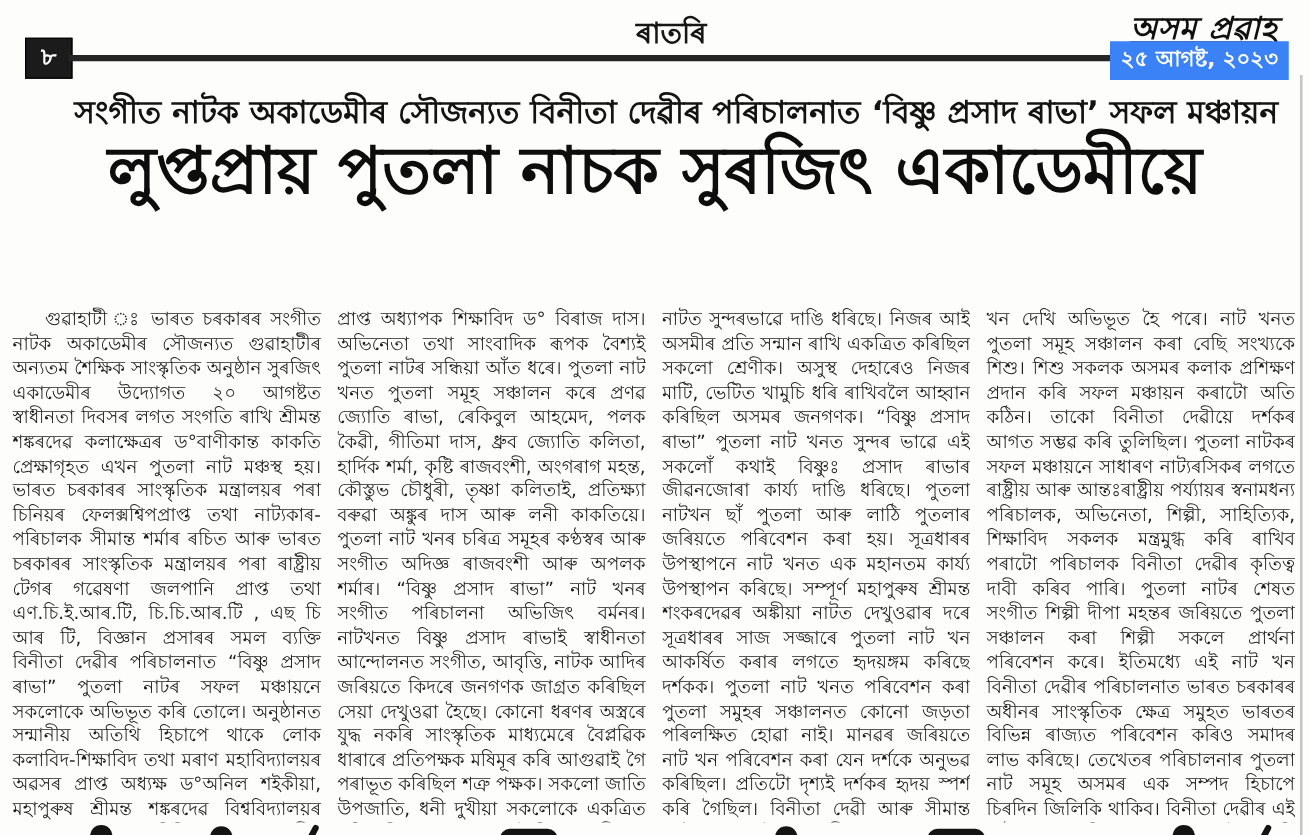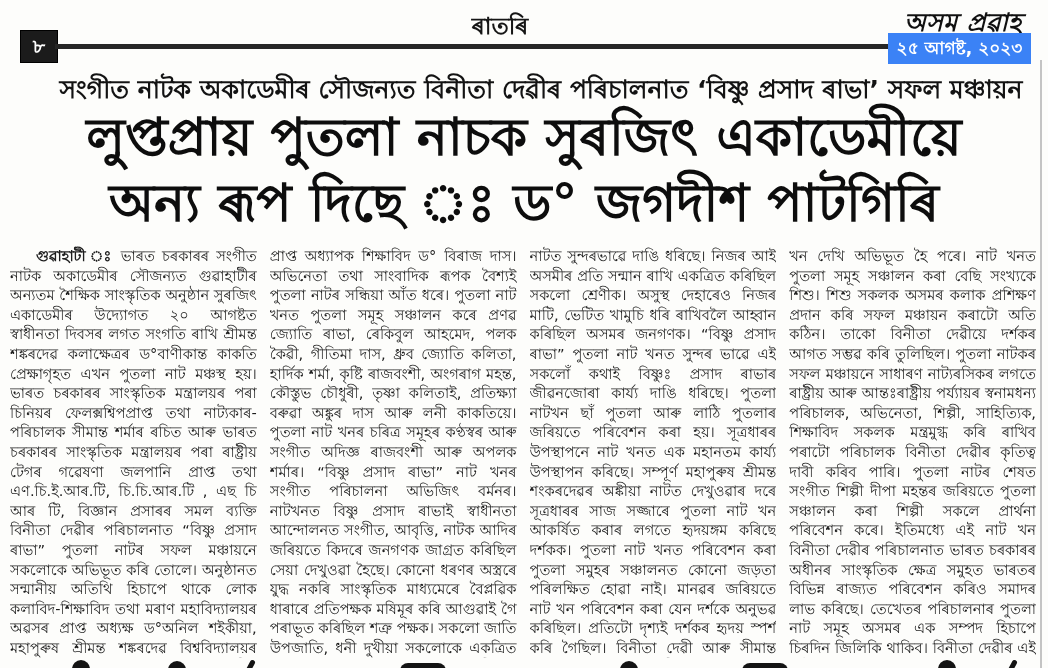--- a/index.html
+++ b/index.html
@@ -9,21 +9,21 @@
     font-family:"DejaVu Sans","Liberation Sans",sans-serif;
     color:#111;
   }
   .page{
     position:relative;width:1048px;height:668px;
     background:#fdfdfb;overflow:hidden;
   }
   
   .section-title{
     position:absolute;top:8px;left:0;width:1000px;
-    text-align:center;font-size:23px;font-weight:bold;color:#161616;
+    text-align:center;font-size:23px;font-weight:bold;color:#161616;padding-left:37px;
   }
   .masthead{
     position:absolute;top:3px;right:26px;
     font-size:25px;font-weight:bold;font-style:italic;color:#101010;
     letter-spacing:.5px;
     text-decoration:underline;
   }
   .pagenum-box{
     position:absolute;left:20px;top:30px;width:38px;height:33px;
     background:#1b1b1b;color:#fff;font-size:19px;font-weight:bold;
@@ -55,21 +55,21 @@
     position:absolute;top:246px;left:10px;width:1026px;height:412px;
     display:flex;gap:13px;
   }
   .col{
     flex:1 1 0;overflow:hidden;
     font-size:14.6px;line-height:19.6px;text-align:justify;
     color:#1d1d1d;
   }
   .col p{margin:0;}
   .col.first p{text-indent:26px;}
-  .dateline{font-weight:bold;}
+  .dateline{font-weight:normal;}
   
   .fragments{position:absolute;left:0;top:656px;width:1048px;height:12px;}
   .frag{position:absolute;background:#141414;}
   .frag.dot{width:18px;height:18px;border-radius:50%;}
   .frag.slash{width:5px;height:22px;transform:rotate(28deg);border-radius:3px;}
   .frag.bar{width:46px;height:16px;border-radius:8px 8px 0 0;}
 </style>
 </head>
 <body>
 
@@ -78,21 +78,20 @@
   <div class="section-title">ৰাতৰি</div>
   <div class="masthead">অসম প্ৰৱাহ</div>
   <div class="pagenum-box">৮</div>
   <div class="top-rule"></div>
   <div class="date-box">২৫ আগষ্ট, ২০২৩</div>
   <div class="edge-line"></div>
 
   <div class="kicker">সংগীত নাটক অকাডেমীৰ সৌজন্যত বিনীতা দেৱীৰ  পৰিচালনাত ‘বিষ্ণু প্ৰসাদ ৰাভা’ সফল মঞ্চায়ন</div>
   <div class="headline">
     <div>লুপ্তপ্ৰায় পুতলা নাচক সুৰজিৎ একাডেমীয়ে</div>
-    <div>অন্য ৰূপ দিছে ঃ ড° জগদীশ পাটগিৰি</div>
   </div>
 
   <div class="body-cols">
     <div class="col first">
       <p>
         <span class="dateline">গুৱাহাটী ঃ</span>
         <span>ভাৰত চৰকাৰৰ সংগীত নাটক অকাডেমীৰ সৌজন্যত গুৱাহাটীৰ অন্যতম শৈক্ষিক সাংস্কৃতিক অনুষ্ঠান সুৰজিৎ একাডেমীৰ উদ্যোগত ২০ আগষ্টত স্বাধীনতা দিবসৰ লগত সংগতি ৰাখি শ্ৰীমন্ত শঙ্কৰদেৱ কলাক্ষেত্ৰৰ ড°বাণীকান্ত কাকতি প্ৰেক্ষাগৃহত এখন পুতলা নাট মঞ্চস্থ হয়। ভাৰত চৰকাৰৰ সাংস্কৃতিক মন্ত্ৰালয়ৰ পৰা চিনিয়ৰ ফেলক্সশ্বিপপ্ৰাপ্ত তথা নাট্যকাৰ-পৰিচালক সীমান্ত শৰ্মাৰ ৰচিত আৰু  ভাৰত চৰকাৰৰ সাংস্কৃতিক মন্ত্ৰালয়ৰ পৰা ৰাষ্ট্ৰীয় টেগৰ গৱেষণা জলপানি প্ৰাপ্ত তথা এণ.চি.ই.আৰ.টি, চি.চি.আৰ.টি , এছ চি আৰ টি, বিজ্ঞান প্ৰসাৰৰ সমল ব্যক্তি বিনীতা দেৱীৰ পৰিচালনাত “বিষ্ণু প্ৰসাদ ৰাভা” পুতলা নাটৰ সফল মঞ্চায়নে সকলোকে অভিভূত কৰি তোলে। অনুষ্ঠানত সন্মানীয় অতিথি হিচাপে থাকে লোক কলাবিদ-শিক্ষাবিদ তথা মৰাণ মহাবিদ্যালয়ৰ অৱসৰ প্ৰাপ্ত অধ্যক্ষ ড°অনিল শইকীয়া, মহাপুৰুষ শ্ৰীমন্ত শঙ্কৰদেৱ বিশ্ববিদ্যালয়ৰ অধ্যাপক তথা সাহিত্যিক ড° জগদীশ পাটগিৰি, অসম অভিযান্ত্ৰিক মহাবিদ্যালয়ৰ জ্যেষ্ঠ অধ্যাপক শিক্ষাবিদ ড°হৰেন্দ্ৰ বৰা আৰু দমদমা মহাবিদ্যালয়ৰ অৱসৰ</span>
       </p>
     </div>
     <div class="col">

